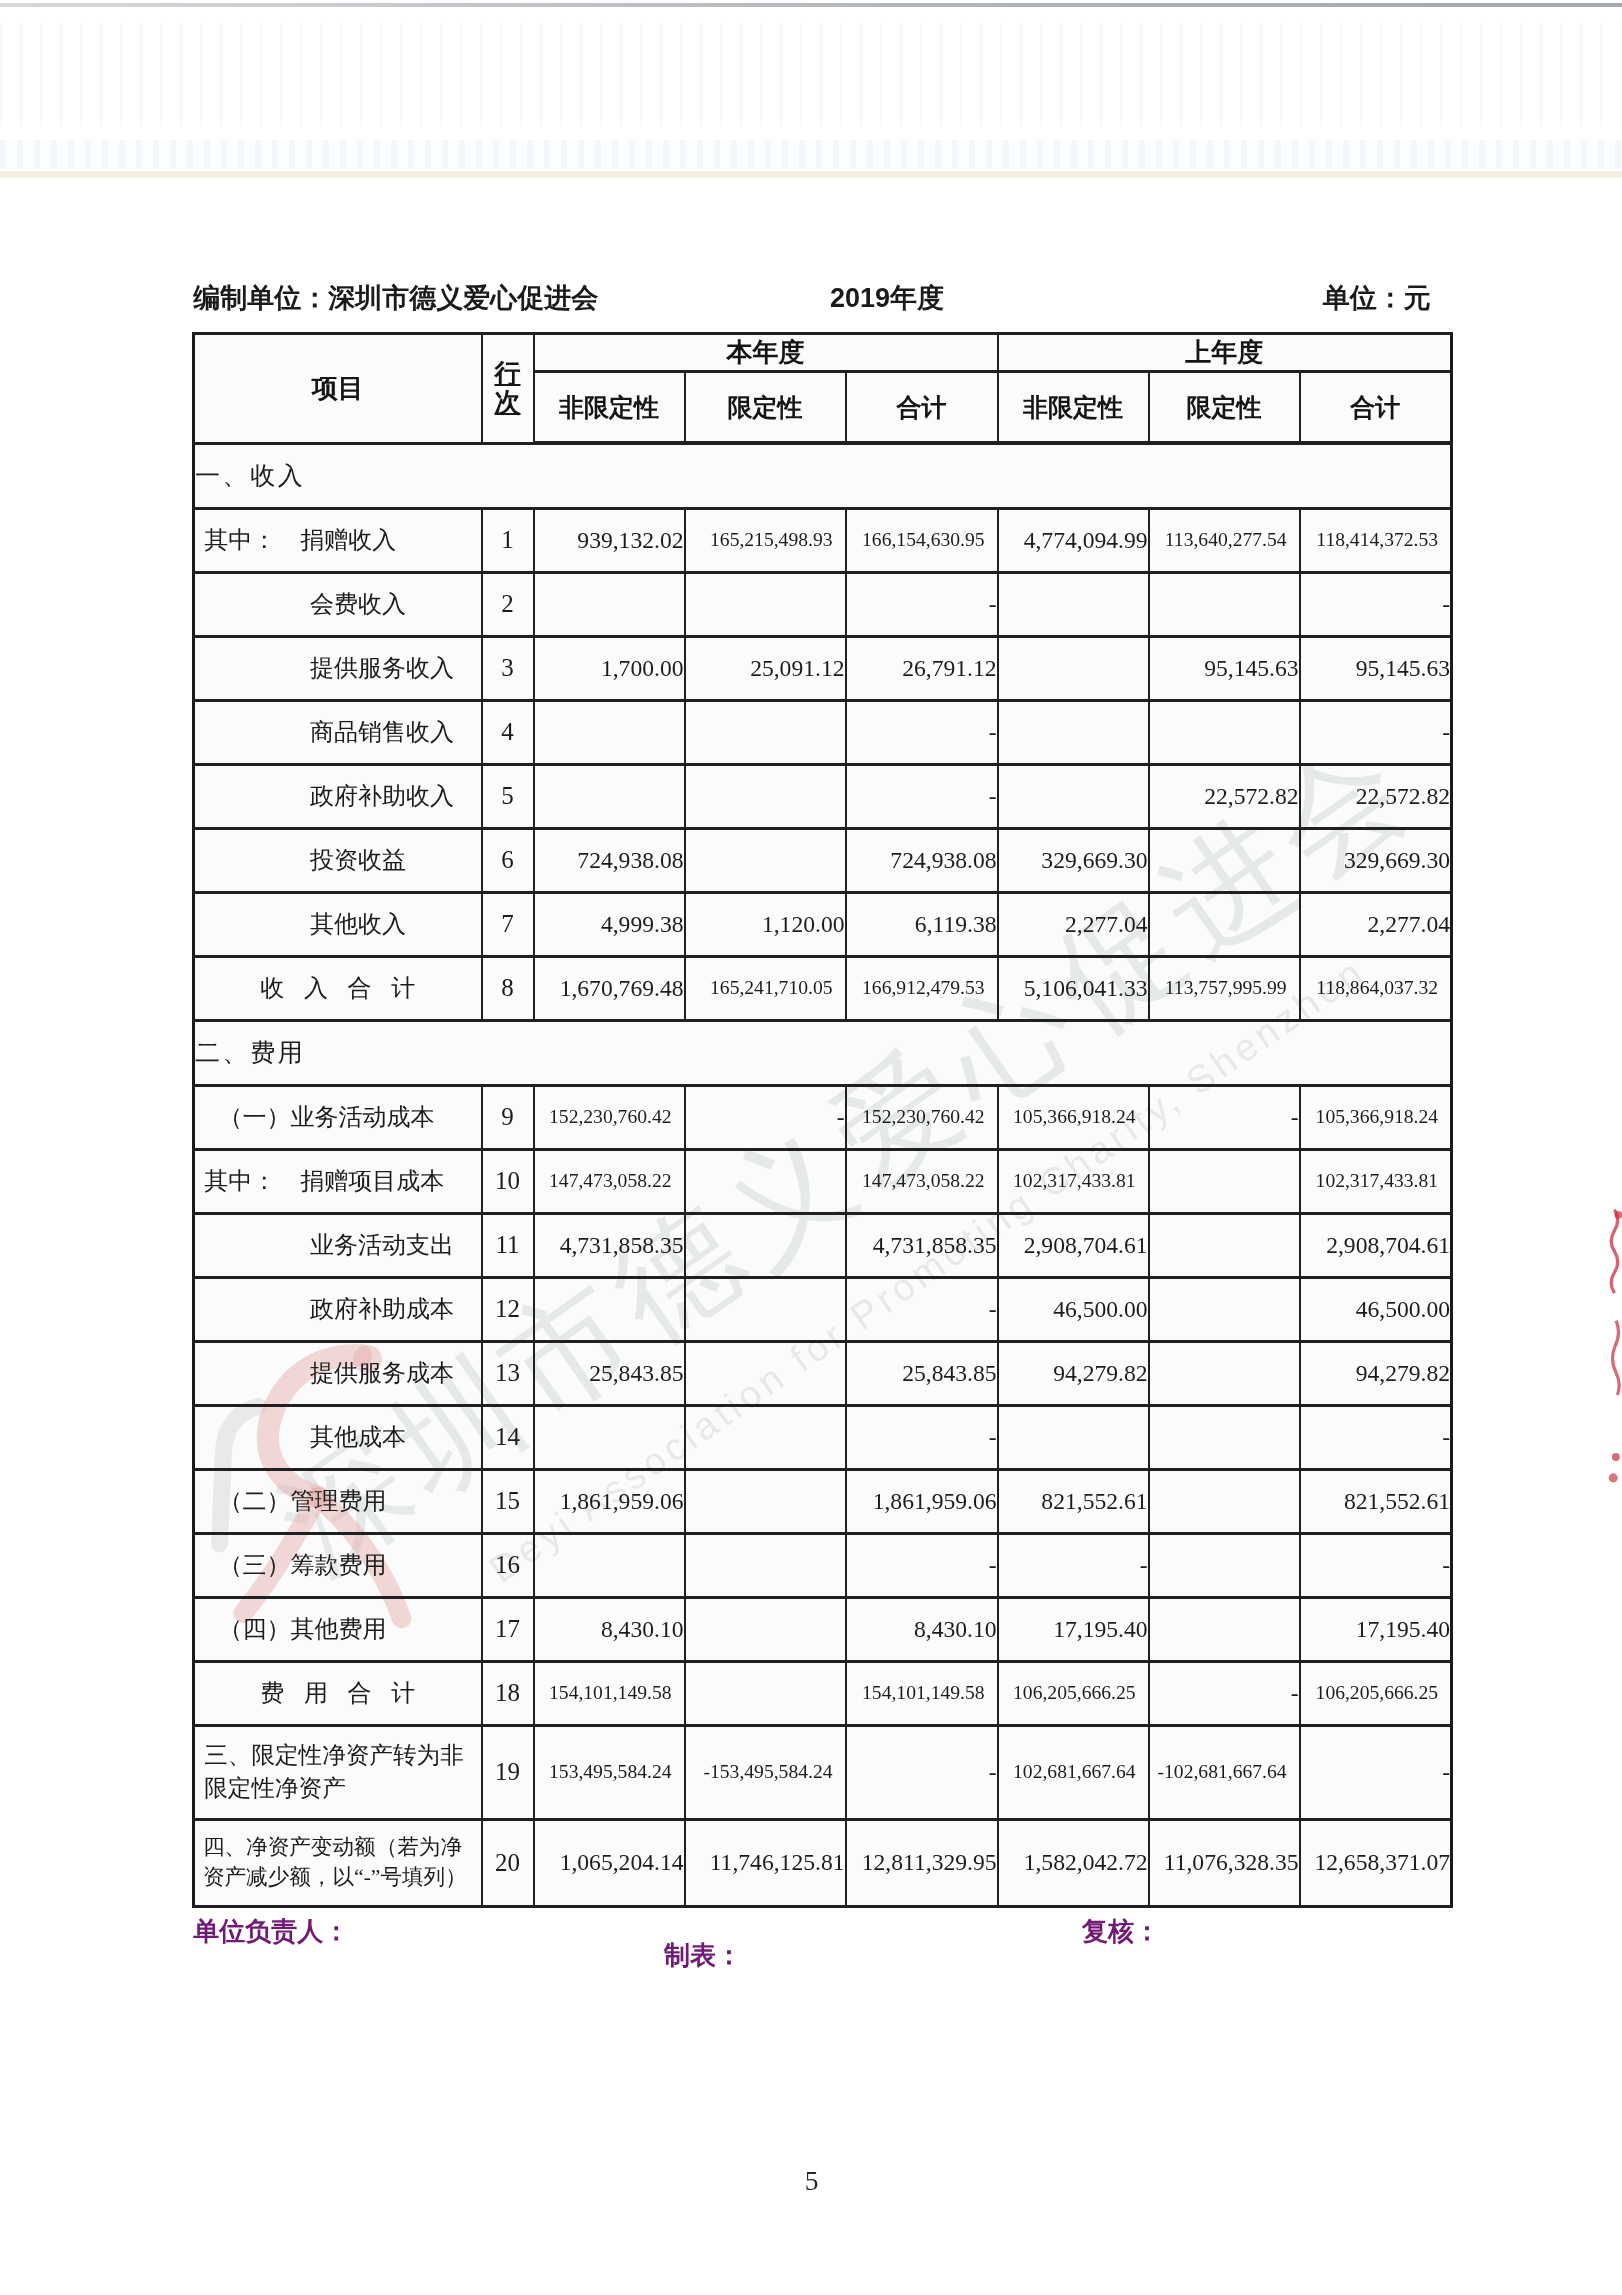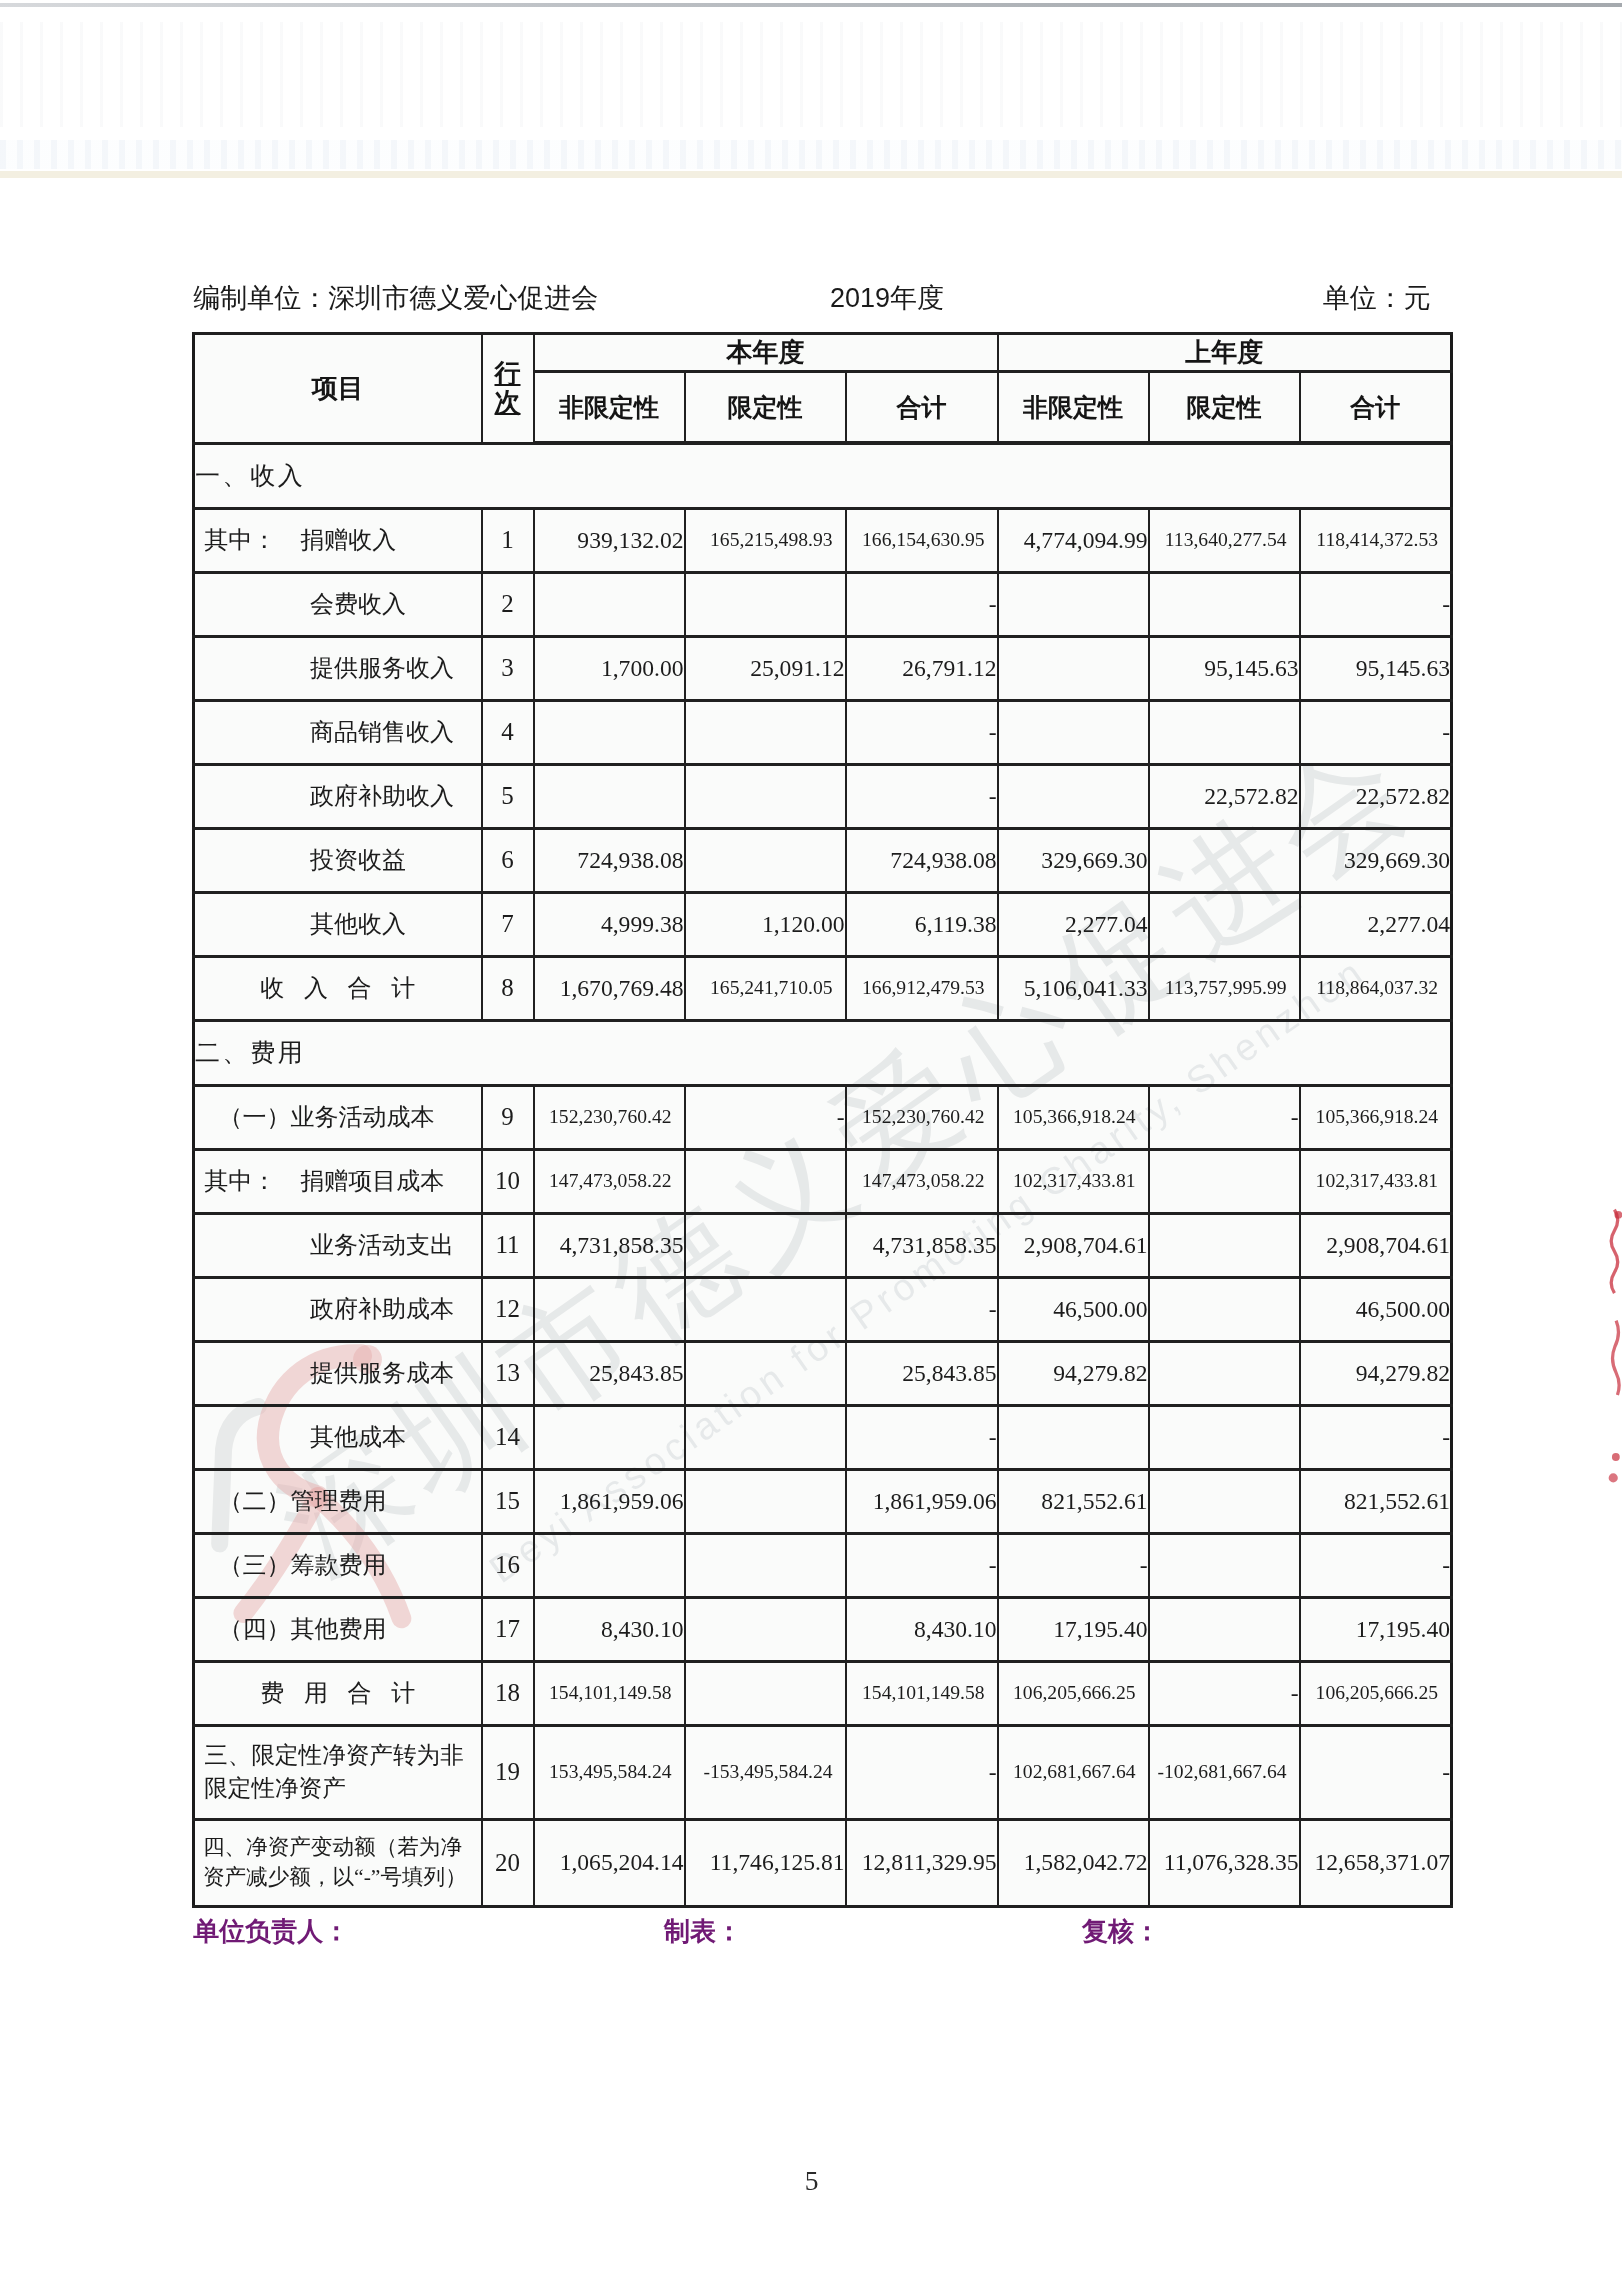--- a/index.html
+++ b/index.html
@@ -54,21 +54,21 @@
   
   .doc-title{
     position:absolute;top:200px;left:0;width:100%;
     text-align:center;margin:0;
     font-family:"Liberation Sans","DejaVu Sans",sans-serif;
     font-weight:bold;font-size:54px;letter-spacing:6.5px;color:#171717;
   }
   .meta-row{
     position:absolute;top:280px;left:192px;width:1257px;height:37px;
     font-family:"Liberation Sans","DejaVu Sans",sans-serif;
-    font-weight:normal;font-size:27px;color:#1b1b1b;
+    font-weight:bold;font-size:27px;color:#1b1b1b;
   }
   .meta-prepared{position:absolute;left:1.3px;top:0;}
   .meta-period{position:absolute;left:638px;top:0;}
   .meta-unit{position:absolute;right:18.3px;top:0;}
   
   table.biz{
     position:absolute;top:332px;left:192px;
     width:1257px;border-collapse:collapse;table-layout:fixed;
     background:rgba(246,248,247,.6);
   }
@@ -104,21 +104,21 @@
   td.lineno{text-align:center;font-size:25px;}
   td.num{text-align:right;padding-right:10.5px;font-size:23.6px;}
   td.num.small{font-size:19.6px;padding-right:12px;}
   
   .signature-row{
     position:absolute;top:1914px;left:192px;width:1257px;height:39px;
     font-family:"Liberation Sans","DejaVu Sans",sans-serif;
     font-weight:bold;font-size:26px;color:#701a75;
   }
   .sig-responsible{position:absolute;left:1.3px;}
-  .sig-preparer{position:absolute;left:472px;}
+  .sig-preparer{position:absolute;left:472px;margin-top:24px;}
   .sig-reviewer{position:absolute;left:890px;}
   .page-number{
     position:absolute;top:2165px;left:0;width:100%;
     text-align:center;font-size:27.5px;color:#2a2a2a;
   }
 </style>
 </head>
 <body>
 
 <div class="page">

